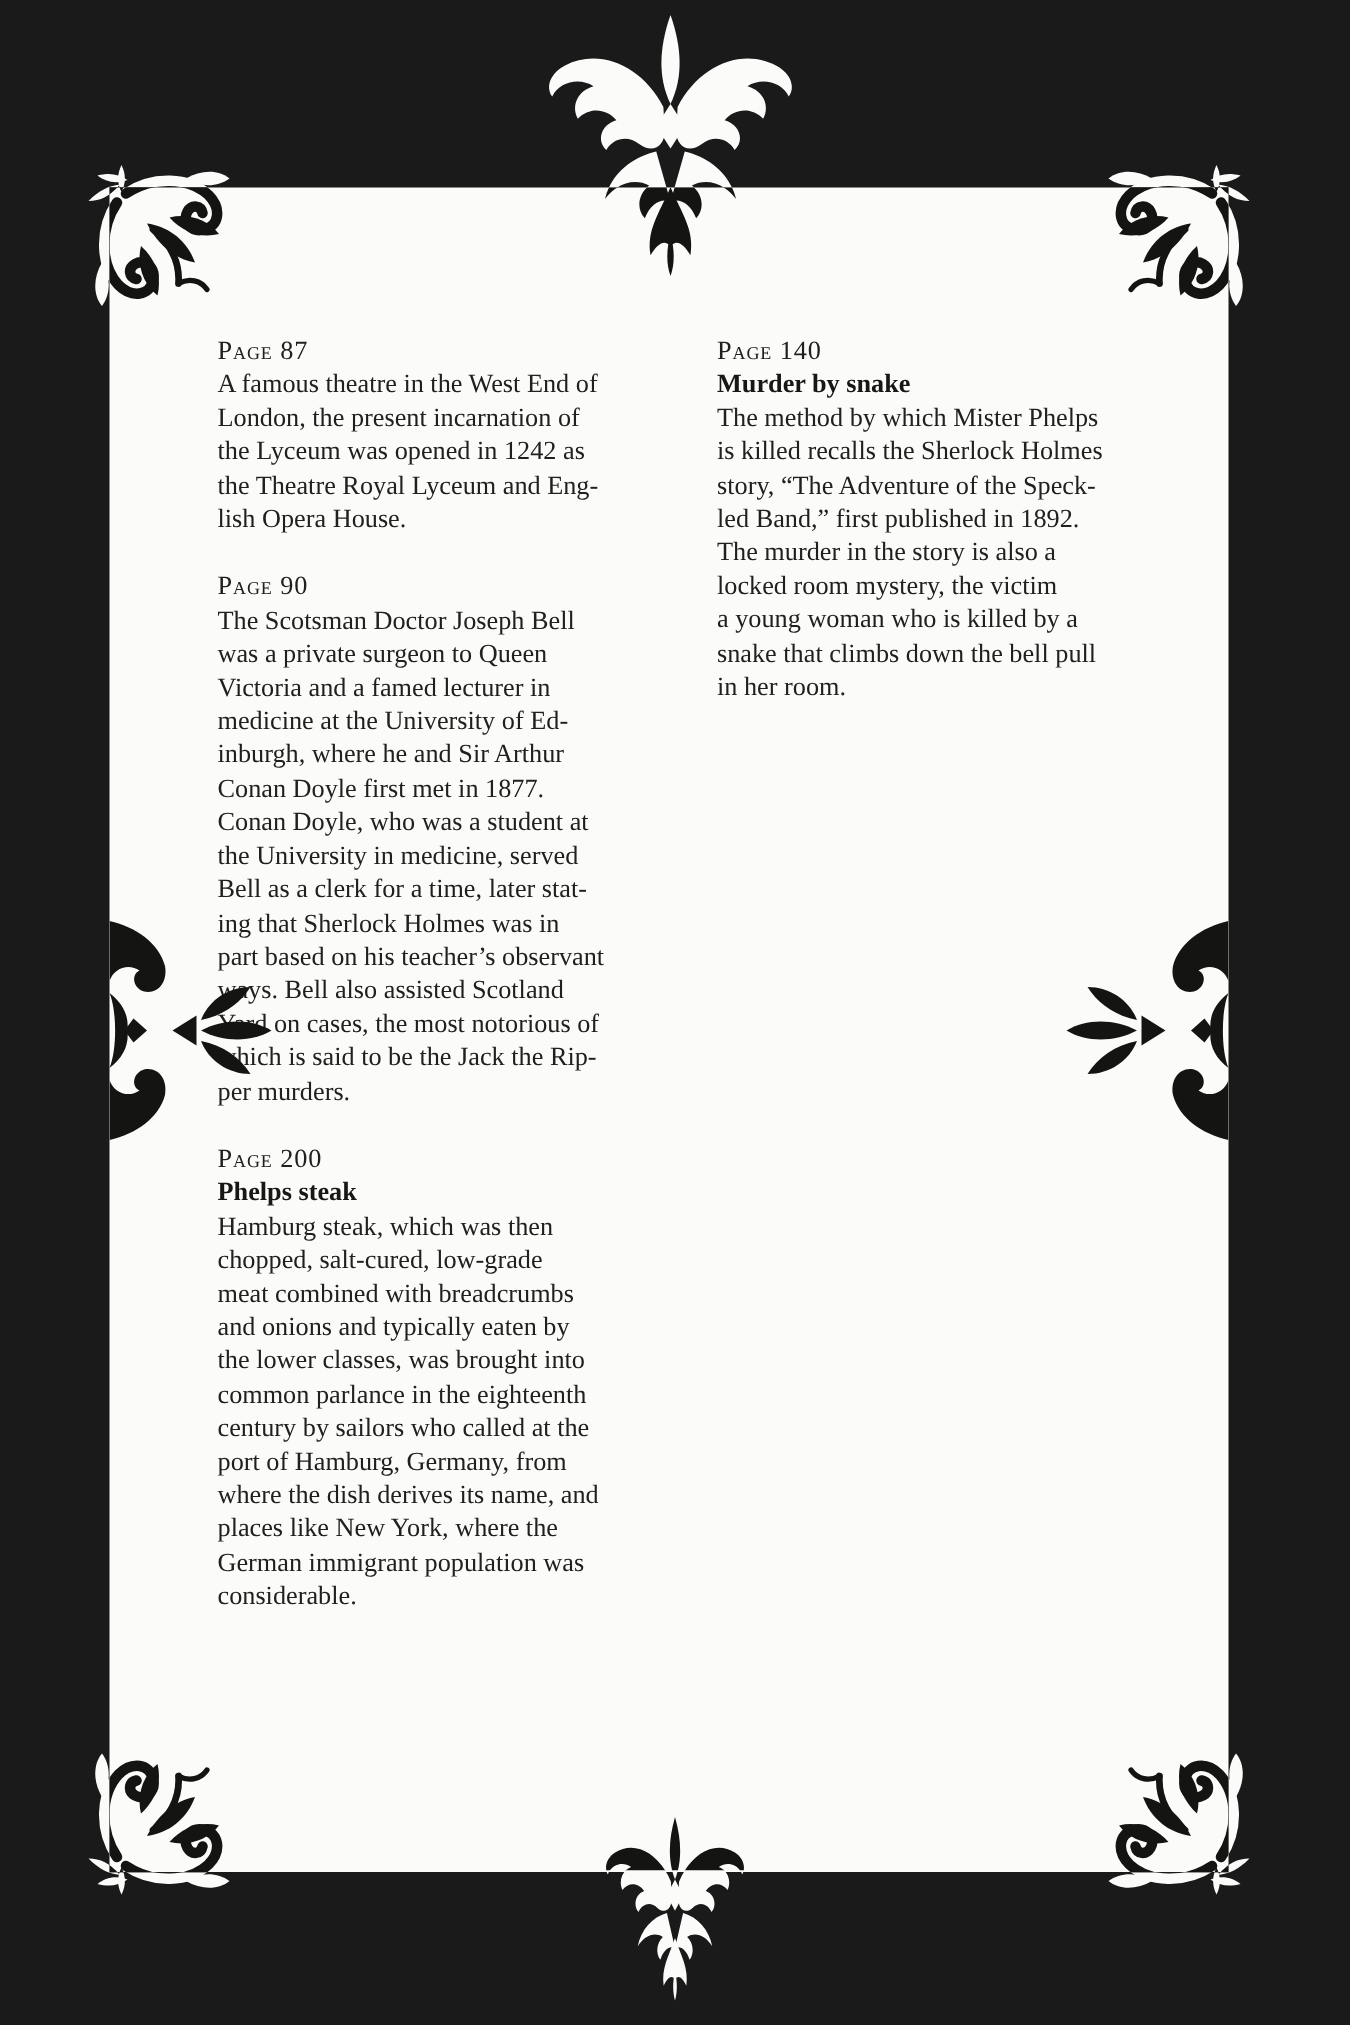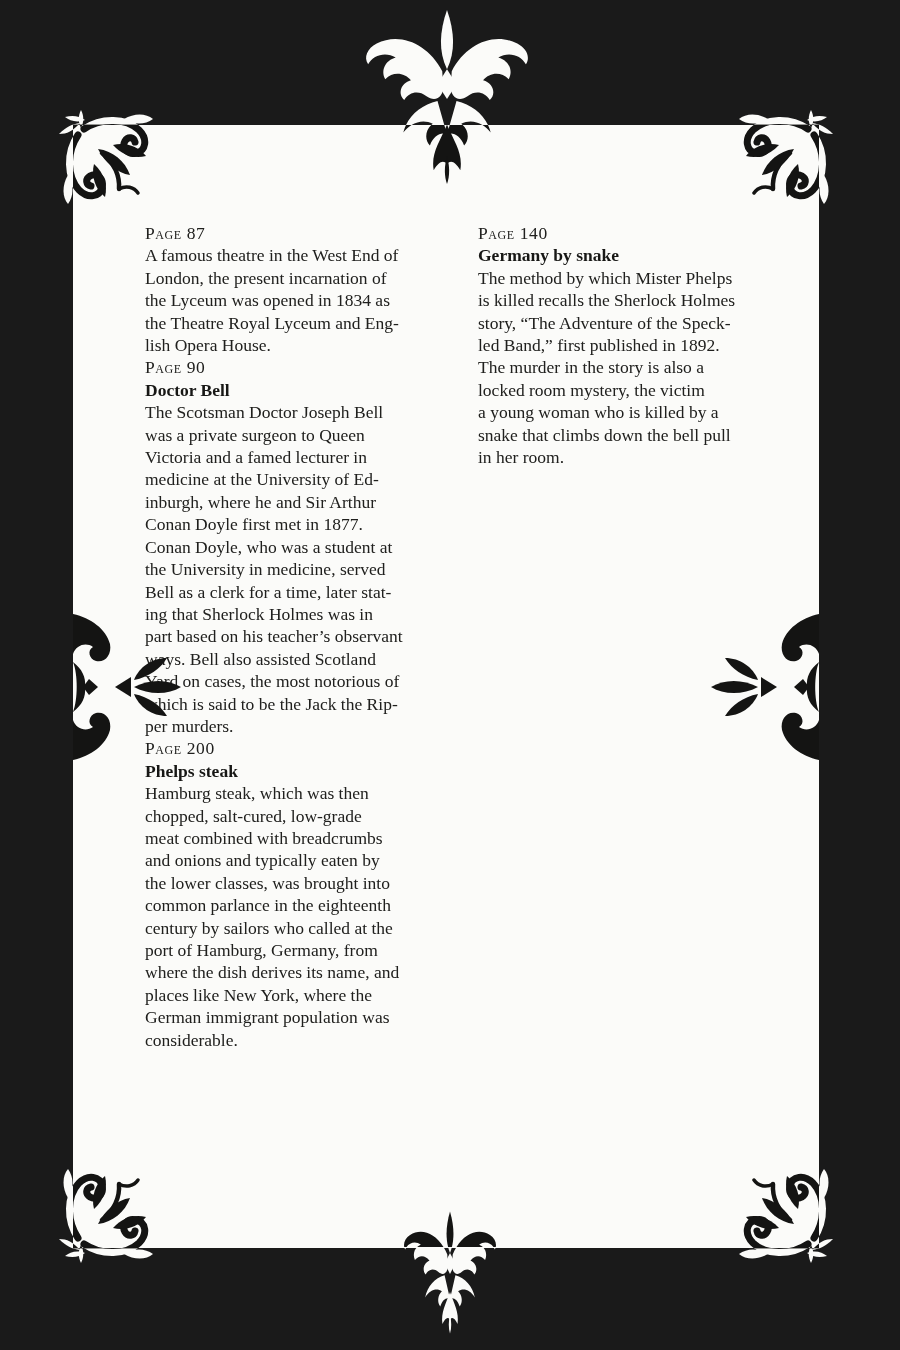--- a/index.html
+++ b/index.html
@@ -11,21 +11,21 @@
     font-family:"Liberation Serif","DejaVu Serif",serif;
   }
   .paper{
     position:absolute;left:73px;top:125px;width:746px;height:1123px;
     background:#fbfbf9;
     padding-left:29px;
   }
   .col{position:absolute;top:97px}
   .col-left{left:72px;width:302px}
   .col-right{left:405px;width:304px}
-  .entry + .entry{}
+  .entry + .entry{margin-top:23px}
   .page-label{
     font-size:17.5px;line-height:22.4px;color:#20201e;
     font-variant:small-caps;letter-spacing:.6px;
   }
   .entry-title{
     font-size:17.5px;line-height:22.4px;font-weight:bold;color:#171715;
   }
   .entry-body{
     font-size:17.5px;line-height:22.4px;color:#20201e;
     white-space:pre-line;
@@ -92,27 +92,26 @@
     </symbol>
   </defs>
 </svg>
 
 <main class="paper">
   <section class="col col-left">
     <article class="entry">
       <div class="page-label">Page 87</div>
       <p class="entry-body">A famous theatre in the West End of
 London, the present incarnation of
-the Lyceum was opened in 1834 as
+the Lyceum was opened in 1242 as
 the Theatre Royal Lyceum and Eng-
 lish Opera House.</p>
     </article>
     <article class="entry">
       <div class="page-label">Page 90</div>
-      <h2 class="entry-title">Doctor Bell</h2>
       <p class="entry-body">The Scotsman Doctor Joseph Bell
 was a private surgeon to Queen
 Victoria and a famed lecturer in
 medicine at the University of Ed-
 inburgh, where he and Sir Arthur
 Conan Doyle first met in 1877.
 Conan Doyle, who was a student at
 the University in medicine, served
 Bell as a clerk for a time, later stat-
 ing that Sherlock Holmes was in
@@ -135,21 +134,21 @@
 port of Hamburg, Germany, from
 where the dish derives its name, and
 places like New York, where the
 German immigrant population was
 considerable.</p>
     </article>
   </section>
   <section class="col col-right">
     <article class="entry">
       <div class="page-label">Page 140</div>
-      <h2 class="entry-title">Germany by snake</h2>
+      <h2 class="entry-title">Murder by snake</h2>
       <p class="entry-body">The method by which Mister Phelps
 is killed recalls the Sherlock Holmes
 story, “The Adventure of the Speck-
 led Band,” first published in 1892.
 The murder in the story is also a
 locked room mystery, the victim
 a young woman who is killed by a
 snake that climbs down the bell pull
 in her room.</p>
     </article>

